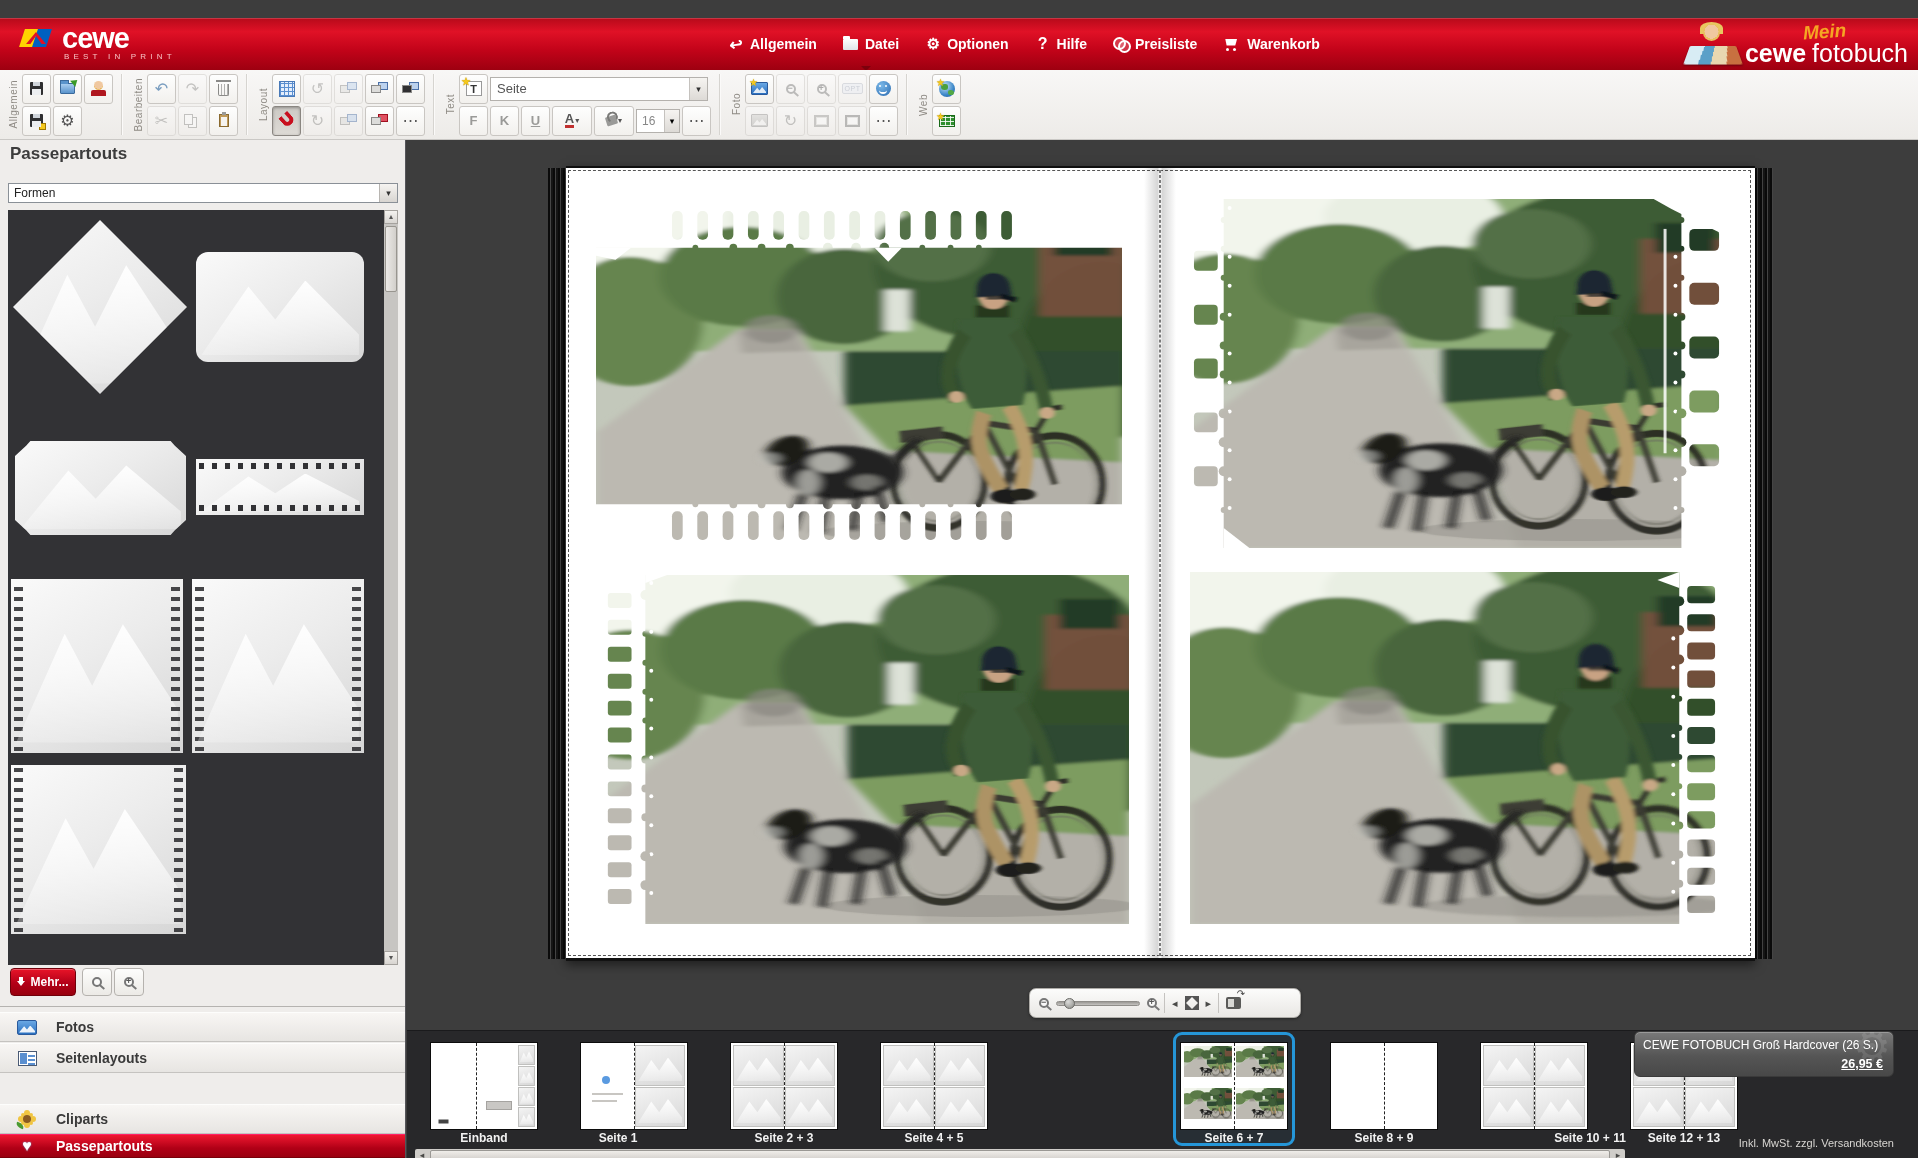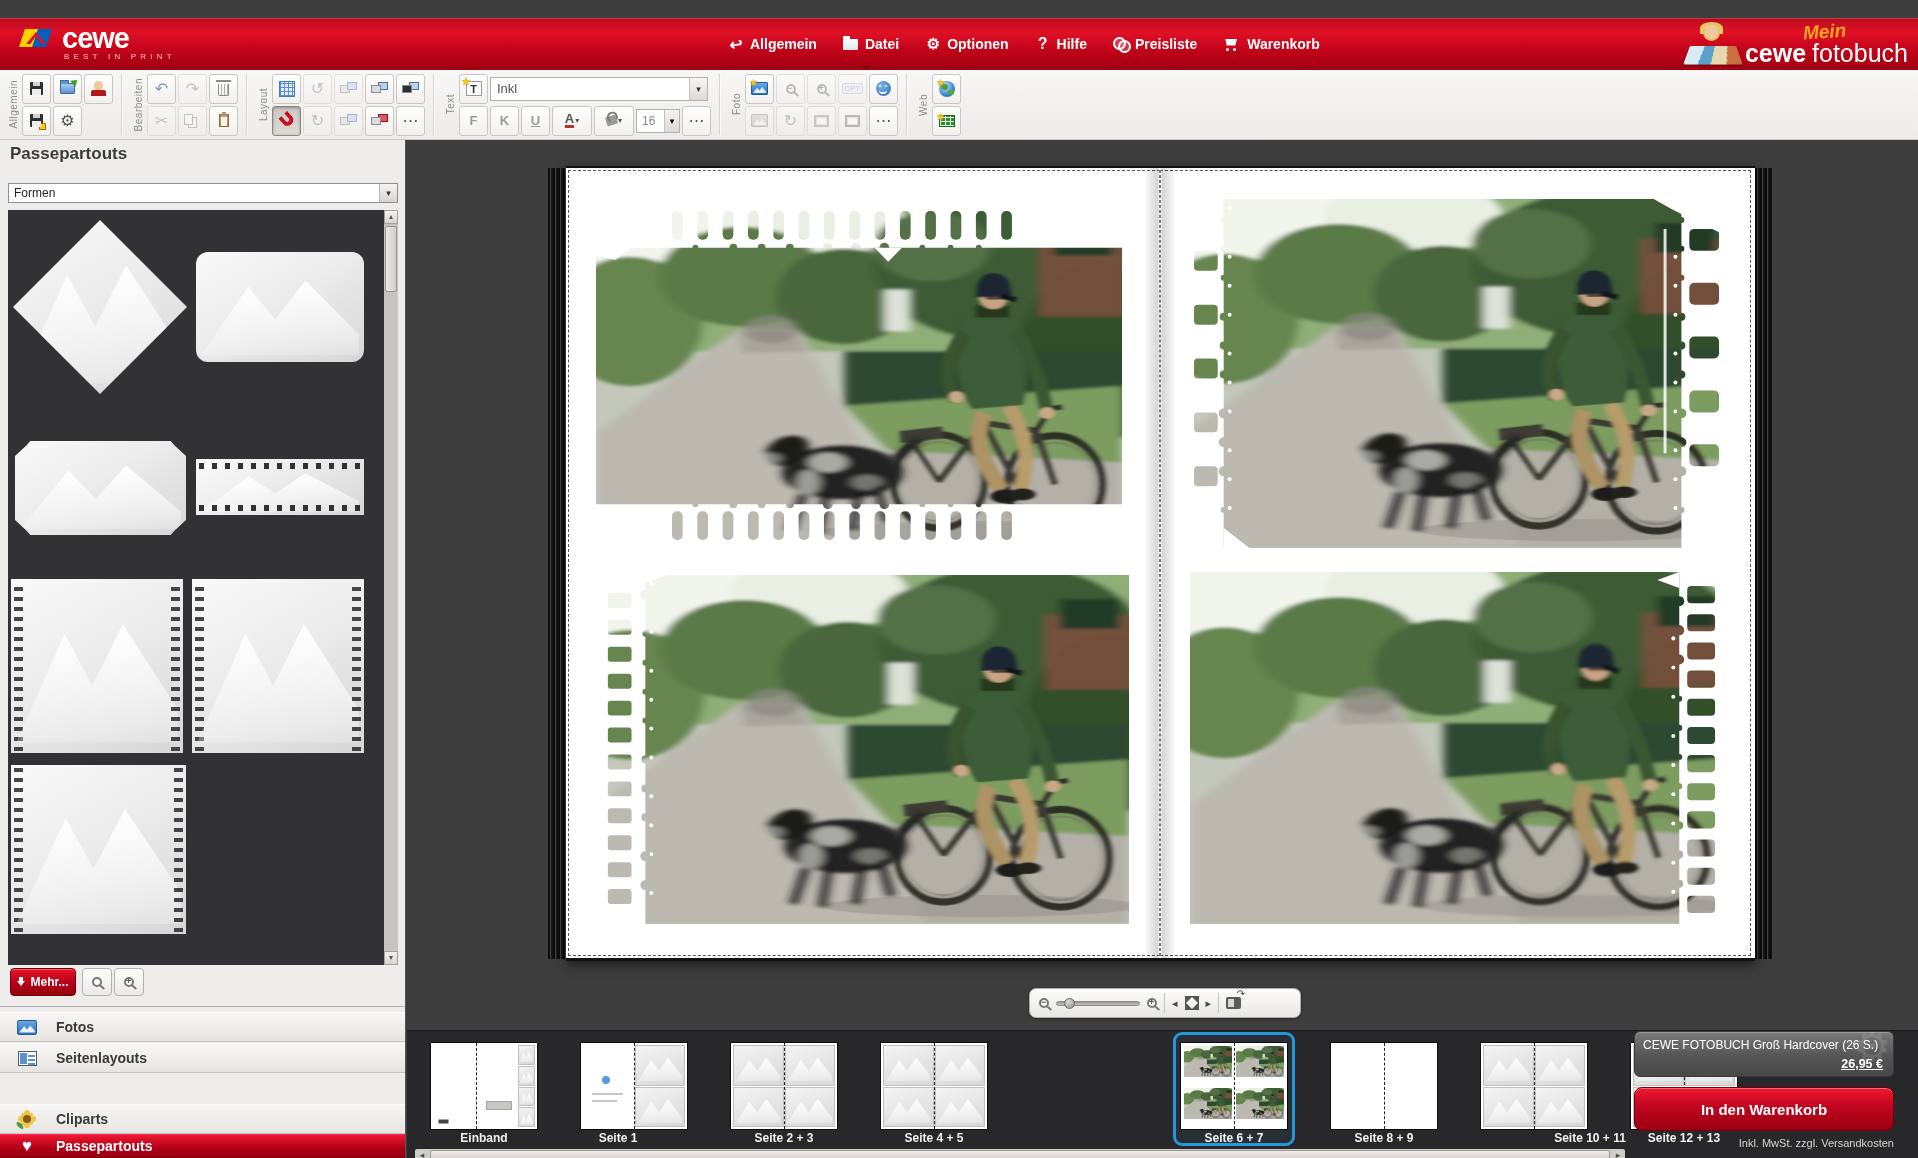--- a/index.html
+++ b/index.html
@@ -379,21 +379,21 @@
     </div>
     <div class="tsep"></div>
     <div class="tgroup">
       <span class="vlabel">Text</span>
       <div class="trows">
         <div class="trow">
           <div class="tbtn">
               <span class="i-text">T<span class="mini-star">★</span></span>
             </div>
           <div class="fontbox">
-            <span class="fname">Inkl</span>
+            <span class="fname">Seite</span>
             <span class="drop">▾</span>
           </div>
         </div>
         <div class="trow">
           <div class="tbtn">
               <span class="fmt">F</span>
             </div>
           <div class="tbtn">
               <span class="fmt">K</span>
             </div>
@@ -967,23 +967,20 @@
         <span class="pb-arrow">◂</span>
         <span class="pb-thumb"></span>
         <span class="pb-arrow">▸</span>
       </div>
 
       <div class="cart-panel">
         <span class="cart-gear">⚙</span>
         <span class="cart-product">CEWE FOTOBUCH Groß Hardcover  (26 S.)</span>
         <span class="cart-price">26,95 €</span>
       </div>
-      <div class="cart-btn">
-          <span>In den Warenkorb</span>
-        </div>
       <div class="cart-note">Inkl. MwSt. zzgl. Versandkosten</div>
     </div>
   </div>
 
   <svg class="hiddefs" aria-hidden="true">
     <defs>
       <filter id="mbBG" x="-20%" y="-20%" width="140%" height="140%">
           <feGaussianBlur stdDeviation="5 1.5"></feGaussianBlur>
         </filter>
       <filter id="mbFG" x="-20%" y="-20%" width="140%" height="140%">

